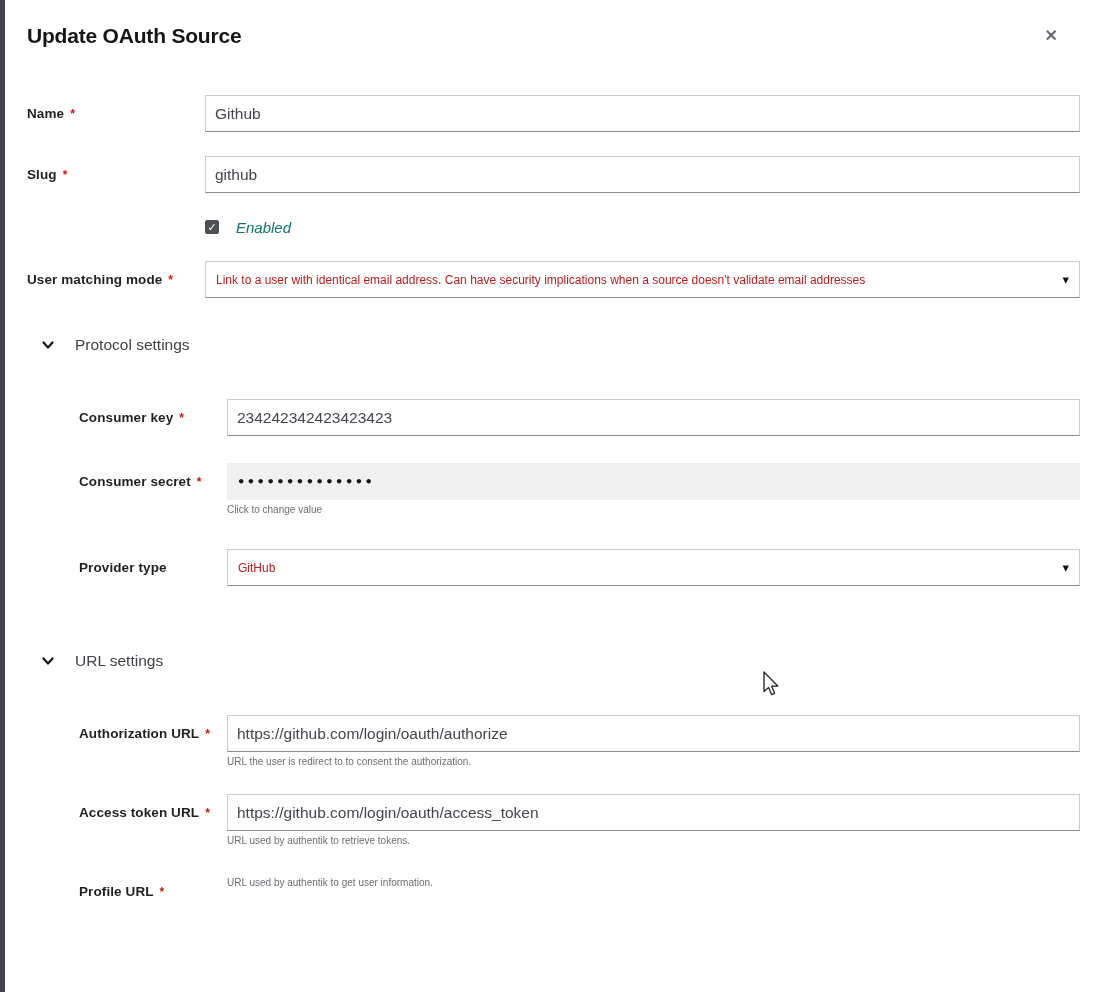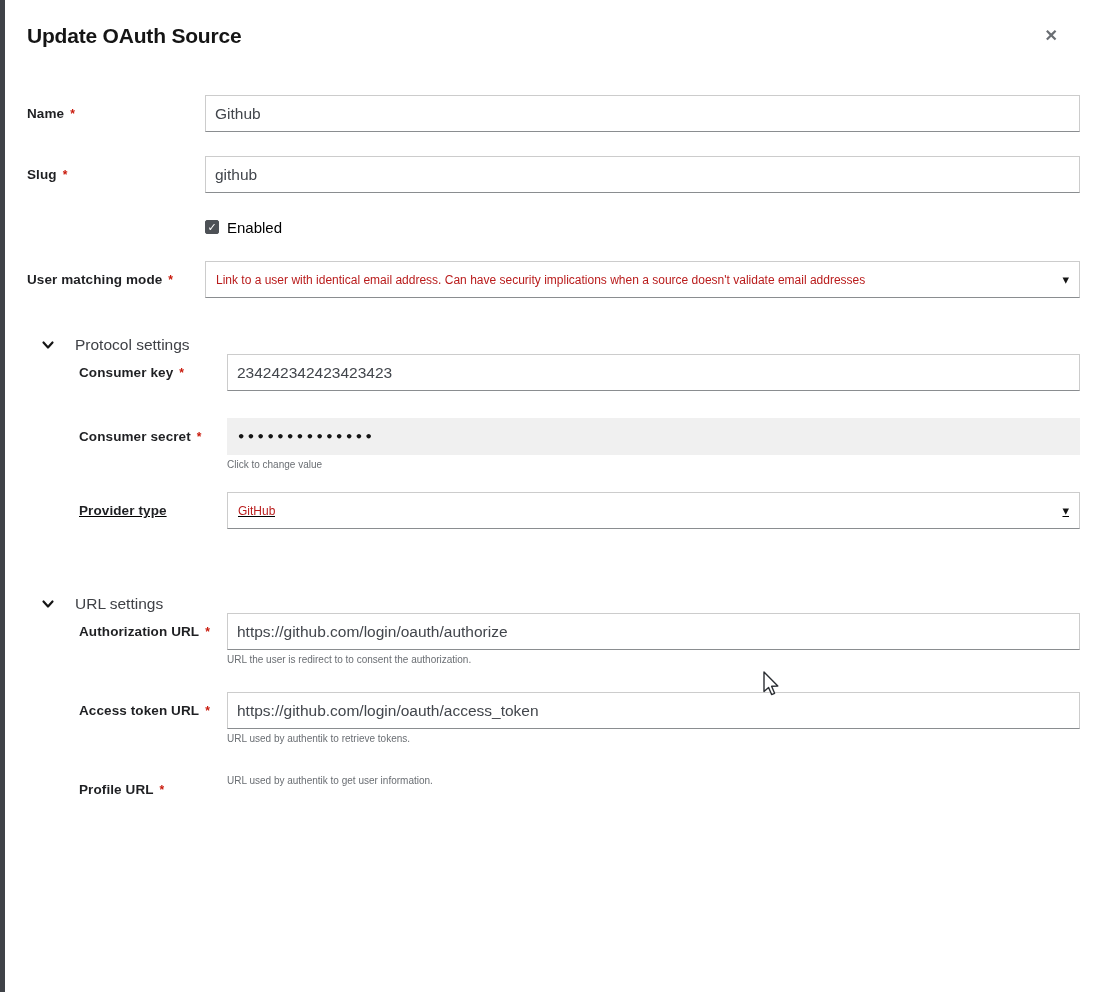--- a/index.html
+++ b/index.html
@@ -37,43 +37,43 @@
   }
   .select .sel-text { font-size:12px; color:#b91c1c; white-space:nowrap; overflow:hidden; }
   .select .caret { font-size:13px; color:#151515; margin-left:10px; flex:0 0 auto; }
 
   .checkbox-row { margin-top:27px; }
   .checkbox-wrap { display:flex; align-items:center; height:20px; }
   .checkbox {
     width:14px; height:14px; background:#4d5156; border:1px solid #4d5156; border-radius:2px;
     color:#fff; font-size:11px; line-height:13px; text-align:center; cursor:pointer; flex:0 0 auto;
   }
-  .checkbox-label { margin-left:8px; font-size:15px; color:#000000; }
+  .checkbox-label { margin-left:17px; font-size:15px; color:#0f766e;font-style:italic; }
 
   .matching-row { margin-top:25px; }
 
   .section { margin-top:38px; }
   .section-header { display:flex; align-items:center; cursor:pointer; margin-left:14px; }
   .chev { width:14px; height:14px; flex:0 0 auto; display:block; }
   .section-title { margin-left:20px; font-size:15.5px; color:#3f4146; }
   .section-body { margin-left:52px; }
 
   .sec-row { display:grid; grid-template-columns:148px 1fr; align-items:start; }
 
   input.secret {
     width:100%; height:37px; border:none; background:#f0f0f0; padding:0 10px;
     font-size:13px; letter-spacing:1.5px; color:#151515; font-weight:700;
     font-family:"DejaVu Sans", sans-serif; outline:none;
   }
 
   .help { margin-top:4px; font-size:10px; color:#6a6e73; }
 
-  .mt45 { }
+  .mt45 { margin-top:45px; }
   .mt27 { margin-top:27px; }
-  .mt30 { margin-top:22px;text-decoration:underline; }
+  .mt30 { margin-top:34px; }
   .mt66 { margin-top:66px; }
 
   .cursor { position:absolute; left:762px; top:671px; pointer-events:none; }
 </style>
 </head>
 <body>
 
 <div class="stage">
   <div class="sidebar-edge"></div>
 

